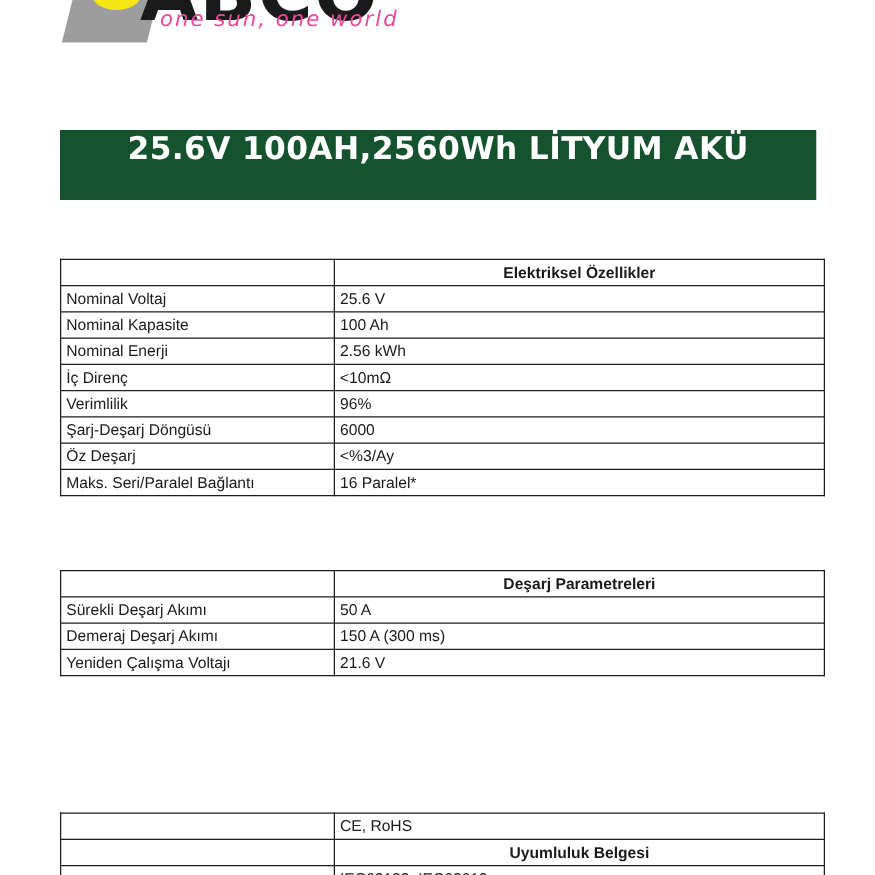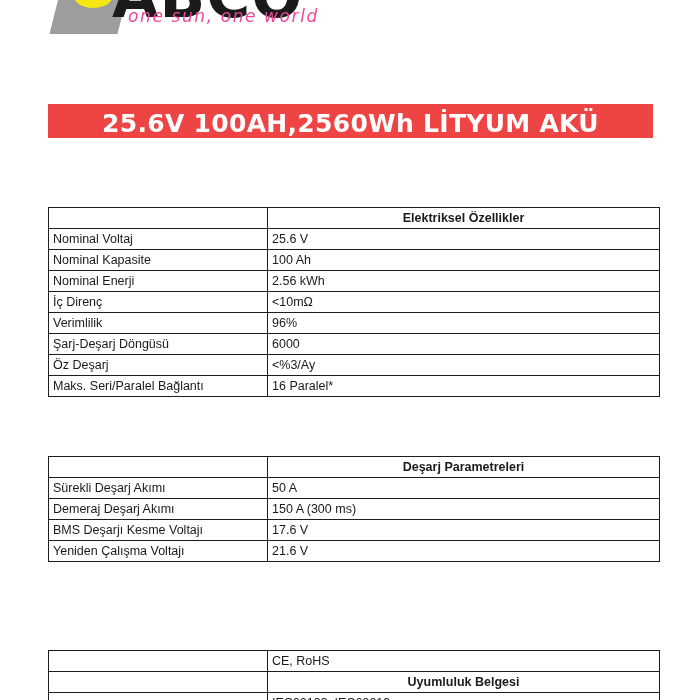--- a/index.html
+++ b/index.html
@@ -67,24 +67,24 @@
     color: #ec4899;
     white-space: nowrap;
   }
 
   
   .title-banner {
     position: absolute;
     left: 48px;
     top: 104px;
     width: 605px;
-    height: 34px;
-    background: #ef4444;
+    height: 56px;
+    background: #14532d;
     display: flex;
-    align-items: flex-end;
+    align-items: flex-start;
     justify-content: center;
   }
   .title-banner-text {
     font-family: "DejaVu Sans", sans-serif;
     font-weight: bold;
     font-size: 25px;
     color: #ffffff;
     letter-spacing: 0.3px;
     white-space: nowrap;
   }
@@ -182,24 +182,20 @@
     </tr>
     <tr>
       <td class="col-label">Sürekli Deşarj Akımı</td>
       <td>50 A</td>
     </tr>
     <tr>
       <td class="col-label">Demeraj Deşarj Akımı</td>
       <td>150 A (300 ms)</td>
     </tr>
     <tr>
-      <td class="col-label">BMS Deşarjı Kesme Voltajı</td>
-      <td>17.6 V</td>
-    </tr>
-    <tr>
       <td class="col-label">Yeniden Çalışma Voltajı</td>
       <td>21.6 V</td>
     </tr>
   </tbody>
 </table>
 
 <table class="spec-table tbl-compliance">
   <tbody>
     <tr>
       <td class="col-label"></td>

